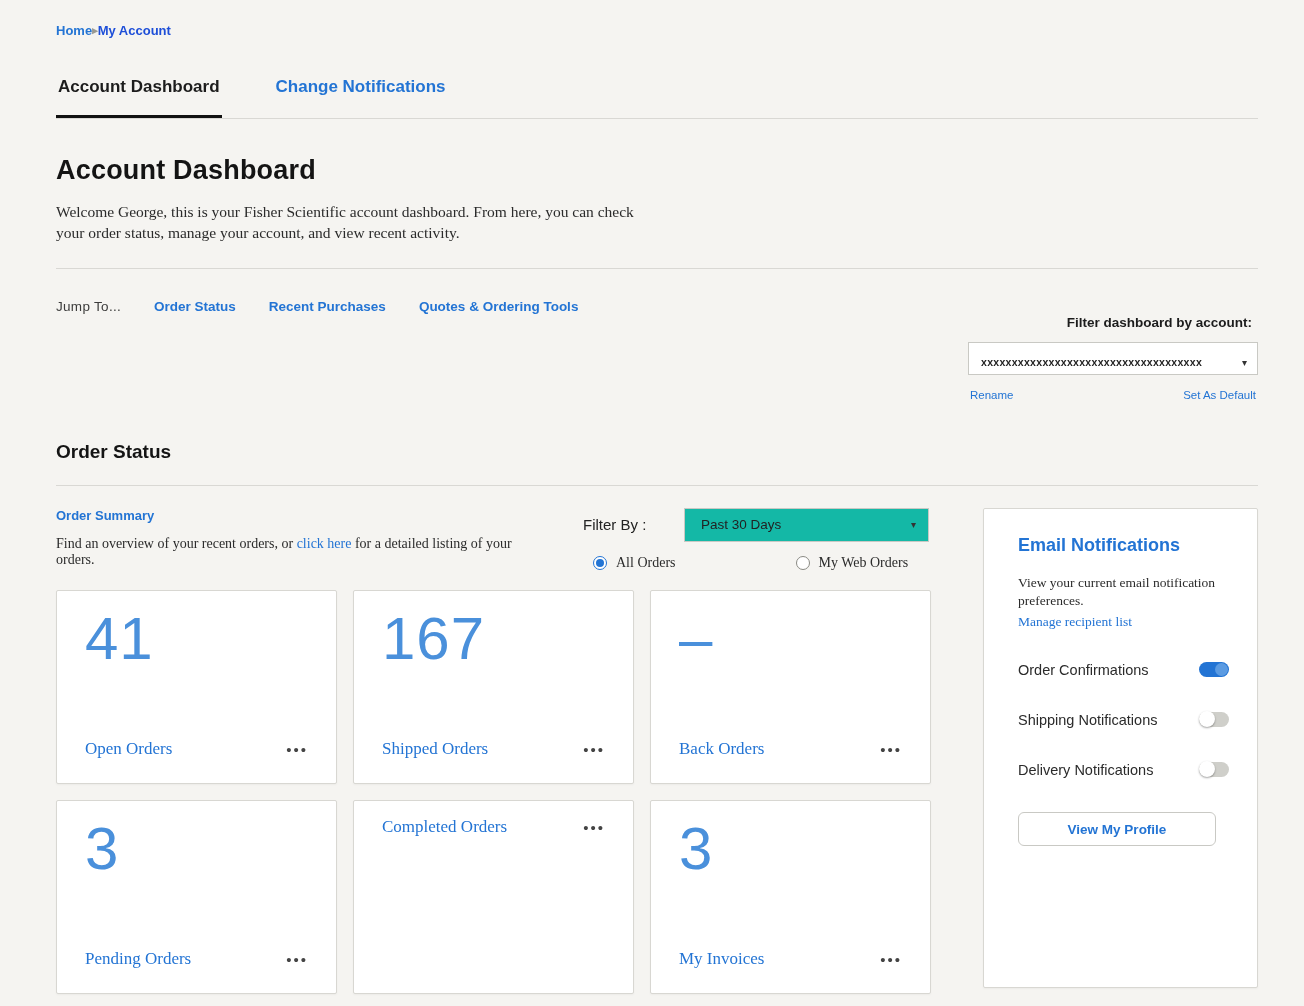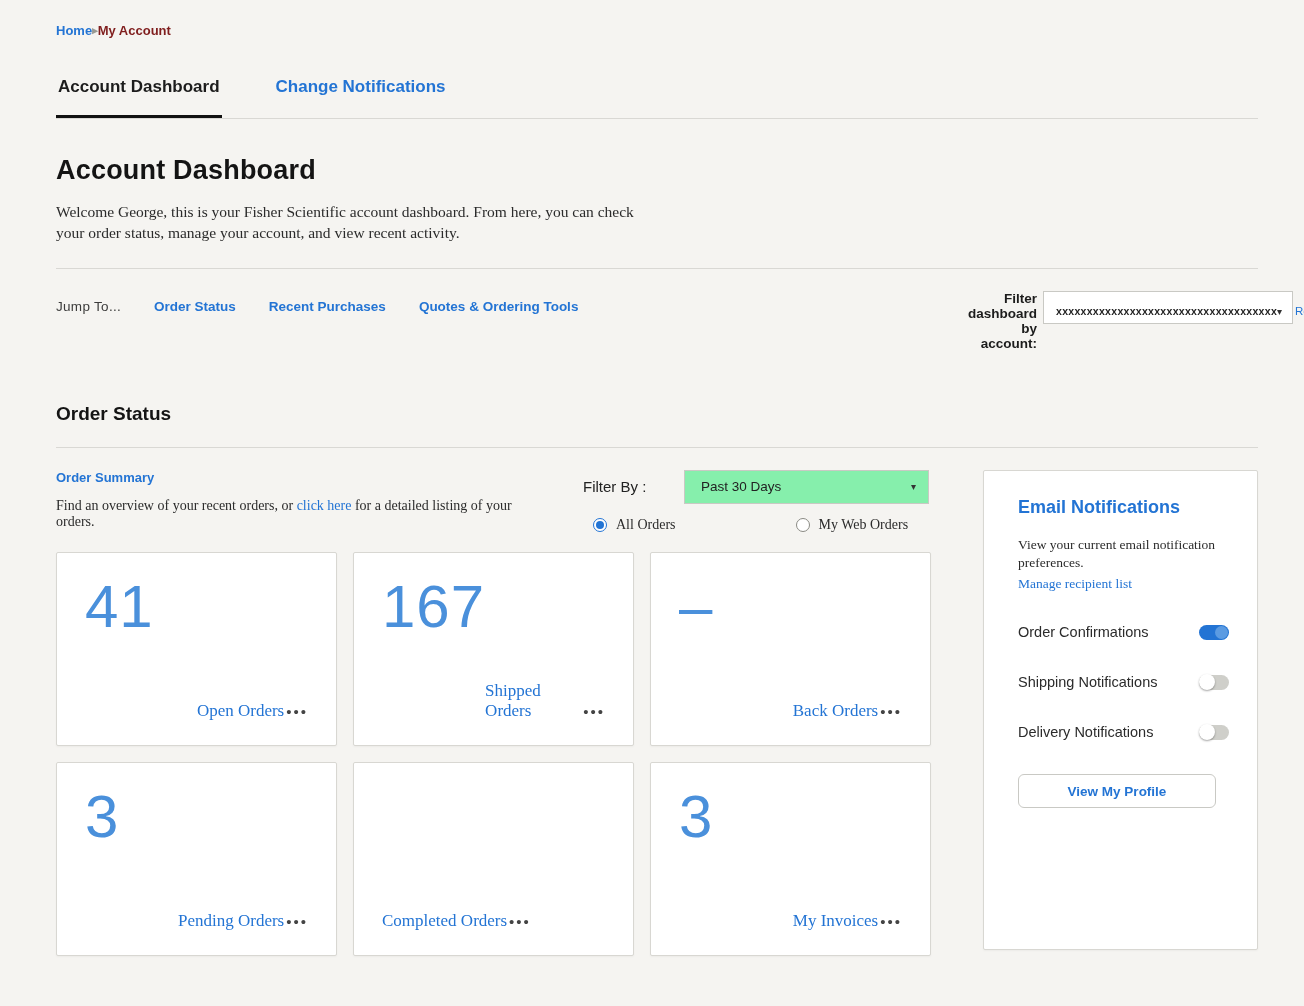--- a/index.html
+++ b/index.html
@@ -11,40 +11,40 @@
     width: 1304px;
     height: 1006px;
     overflow: hidden;
   }
   .container { padding: 0 46px 0 56px; }
 
   
   .breadcrumb { padding-top: 23px; display: flex; align-items: center; font-size: 13px; font-weight: bold; }
   .breadcrumb a { color: #2374d4; text-decoration: none; cursor: pointer; }
   .crumb-sep { color: #9a9a93; font-size: 11px; }
-  .crumb-current { color: #7f1d1d; }
+  .crumb-current { color: #1d4ed8; }
 
   
   .tabs { margin-top: 33px; display: flex; gap: 52px; border-bottom: 1px solid #d9d8d4; }
   .tab { font-size: 17px; font-weight: bold; padding: 6px 2px 18px 2px; cursor: pointer; }
   .tab.active { color: #1c1c1c; border-bottom: 3px solid #111; }
   .tab.inactive { color: #2374d4; }
 
   
   .page-title { margin-top: 36px; font-size: 27px; font-weight: bold; color: #141414; letter-spacing: .2px; }
   .intro { margin-top: 16px; font-family: "Liberation Serif", serif; font-size: 15.5px; color: #2b2b2b; line-height: 1.35; max-width: 580px; }
 
   .divider { border: none; border-top: 1px solid #d9d8d4; margin-top: 24px; }
 
   
   .jump-row { margin-top: 22px; display: flex; justify-content: space-between; align-items: flex-start; }
   .jump-links { display: flex; align-items: baseline; gap: 33px; padding-top: 8px; }
   .jump-label { font-size: 13.5px; color: #3c3c3c; letter-spacing: .3px; }
   .jump-link { font-size: 13.5px; font-weight: bold; color: #2374d4; text-decoration: none; cursor: pointer; }
-  .account-filter { width: 290px; display: flex; flex-direction: row; }
+  .account-filter { width: 290px; display: flex; flex-direction: column; margin-top: 24px; }
   .account-filter-label { font-size: 13.5px; font-weight: bold; color: #1c1c1c; text-align: right; margin-bottom: 12px; margin-right: 6px; }
   .select-box { background: #fff; border: 1px solid #c9c9c4; height: 33px; display: flex; align-items: center; justify-content: space-between; padding: 8px 10px 0 12px; cursor: pointer; }
   .select-box .sel-value { font-size: 10.5px; color: #222; font-weight: bold; letter-spacing: .3px; overflow: hidden; white-space: nowrap; }
   .caret { font-size: 10px; color: #333; }
   .account-links { display: flex; justify-content: space-between; margin-top: 14px; padding: 0 2px; }
   .account-links a { font-size: 11.5px; color: #2374d4; text-decoration: none; cursor: pointer; }
 
   
   .section-heading { margin-top: 40px; font-size: 19px; font-weight: bold; color: #141414; }
   .section-divider { border: none; border-top: 1px solid #d9d8d4; margin-top: 22px; }
@@ -54,44 +54,44 @@
 
   .summary-header { display: flex; justify-content: space-between; align-items: flex-start; }
   .summary-intro { max-width: 480px; }
   .summary-title { font-size: 13px; font-weight: bold; color: #2374d4; }
   .summary-desc { margin-top: 13px; font-family: "Liberation Serif", serif; font-size: 14px; color: #2b2b2b; }
   .summary-desc a { color: #2374d4; text-decoration: none; cursor: pointer; }
 
   .filter-controls { width: 346px; }
   .filter-row { display: flex; align-items: center; justify-content: space-between; }
   .filter-label { font-size: 15px; color: #222; }
-  .filter-select { width: 245px; height: 34px; background: #86efac; border: 1px solid #c9c9c4; display: flex; align-items: center; justify-content: space-between; padding: 0 12px 0 16px; cursor: pointer; }
+  .filter-select { width: 245px; height: 34px; background: #14b8a6; border: 1px solid #c9c9c4; display: flex; align-items: center; justify-content: space-between; padding: 0 12px 0 16px; cursor: pointer; }
   .filter-select .sel-value { font-size: 13.5px; color: #222; }
   .radio-row { margin-top: 13px; display: flex; align-items: center; padding-left: 10px; gap: 120px; }
   .radio-item { display: flex; align-items: center; gap: 9px; cursor: pointer; }
   .radio-dot { width: 14px; height: 14px; border-radius: 50%; border: 1px solid #8a8a84; background: #fff; position: relative; flex: 0 0 auto; }
   .radio-item.selected .radio-dot { border: 1px solid #2374d4; }
   .radio-item.selected .radio-dot::after { content: ""; position: absolute; left: 2px; top: 2px; width: 8px; height: 8px; border-radius: 50%; background: #2374d4; }
   .radio-label { font-family: "Liberation Serif", serif; font-size: 14px; color: #2b2b2b; }
 
   
   .card-grid { margin-top: 19px; display: grid; grid-template-columns: repeat(3, 281px); gap: 16px; }
-  .card { background: #fff; border: 1px solid #d8d7d2; border-radius: 2px; height: 194px; padding: 22px 26px 24px 28px; display: flex; flex-direction: row; justify-content: space-between; box-shadow: 0 1px 2px rgba(0,0,0,0.04); }
+  .card { background: #fff; border: 1px solid #d8d7d2; border-radius: 2px; height: 194px; padding: 16px 26px 24px 28px; display: flex; flex-direction: column; justify-content: space-between; box-shadow: 0 1px 2px rgba(0,0,0,0.04); }
   .card-value { font-size: 60px; font-weight: 300; color: #4a90db; line-height: 1.05; letter-spacing: 1px; }
   .card-bottom { display: flex; justify-content: space-between; align-items: flex-end; }
   .card-label { font-family: "Liberation Serif", serif; font-size: 17px; color: #2374d4; text-decoration: none; cursor: pointer; }
   .card-menu { color: #444; font-size: 15px; letter-spacing: 2px; line-height: 10px; cursor: pointer; padding: 4px 2px; }
 
   
   .email-panel { margin-left: 54px; width: 279px; min-height: 480px; background: #fff; border: 1px solid #d8d7d2; border-radius: 2px; padding: 26px 28px 28px 34px; box-shadow: 0 1px 2px rgba(0,0,0,0.04); }
   .email-heading { font-size: 18px; font-weight: bold; color: #2374d4; }
   .email-desc { margin-top: 18px; font-family: "Liberation Serif", serif; font-size: 13.5px; color: #2b2b2b; line-height: 1.35; max-width: 200px; }
   .email-manage { display: inline-block; margin-top: 4px; font-family: "Liberation Serif", serif; font-size: 13.5px; color: #2374d4; text-decoration: none; cursor: pointer; }
   .toggle-list { margin-top: 32px; }
-  .toggle-row { display: flex; align-items: flex-end; justify-content: space-between; margin-bottom: 34px; }
+  .toggle-row { display: flex; align-items: flex-start; justify-content: space-between; margin-bottom: 34px; }
   .toggle-label { font-size: 14.5px; color: #2b2b2b; }
   .toggle { width: 30px; height: 15px; border-radius: 8px; position: relative; cursor: pointer; flex: 0 0 auto; }
   .toggle.on { background: #2374d4; }
   .toggle.on::after { content: ""; position: absolute; right: 1px; top: 1px; width: 13px; height: 13px; border-radius: 50%; background: #5b9be2; }
   .toggle.off { background: #cfcfca; }
   .toggle.off::after { content: ""; position: absolute; left: 0px; top: -1px; width: 16px; height: 16px; border-radius: 50%; background: #fff; box-shadow: 0 1px 2px rgba(0,0,0,0.35); }
   .profile-btn { margin-top: 14px; width: 198px; height: 34px; background: #fff; border: 1px solid #c9c9c4; border-radius: 6px; font-family: "Liberation Sans", sans-serif; font-size: 13.5px; font-weight: bold; color: #2374d4; cursor: pointer; display: block; }
 </style>
 </head>
 <body>

